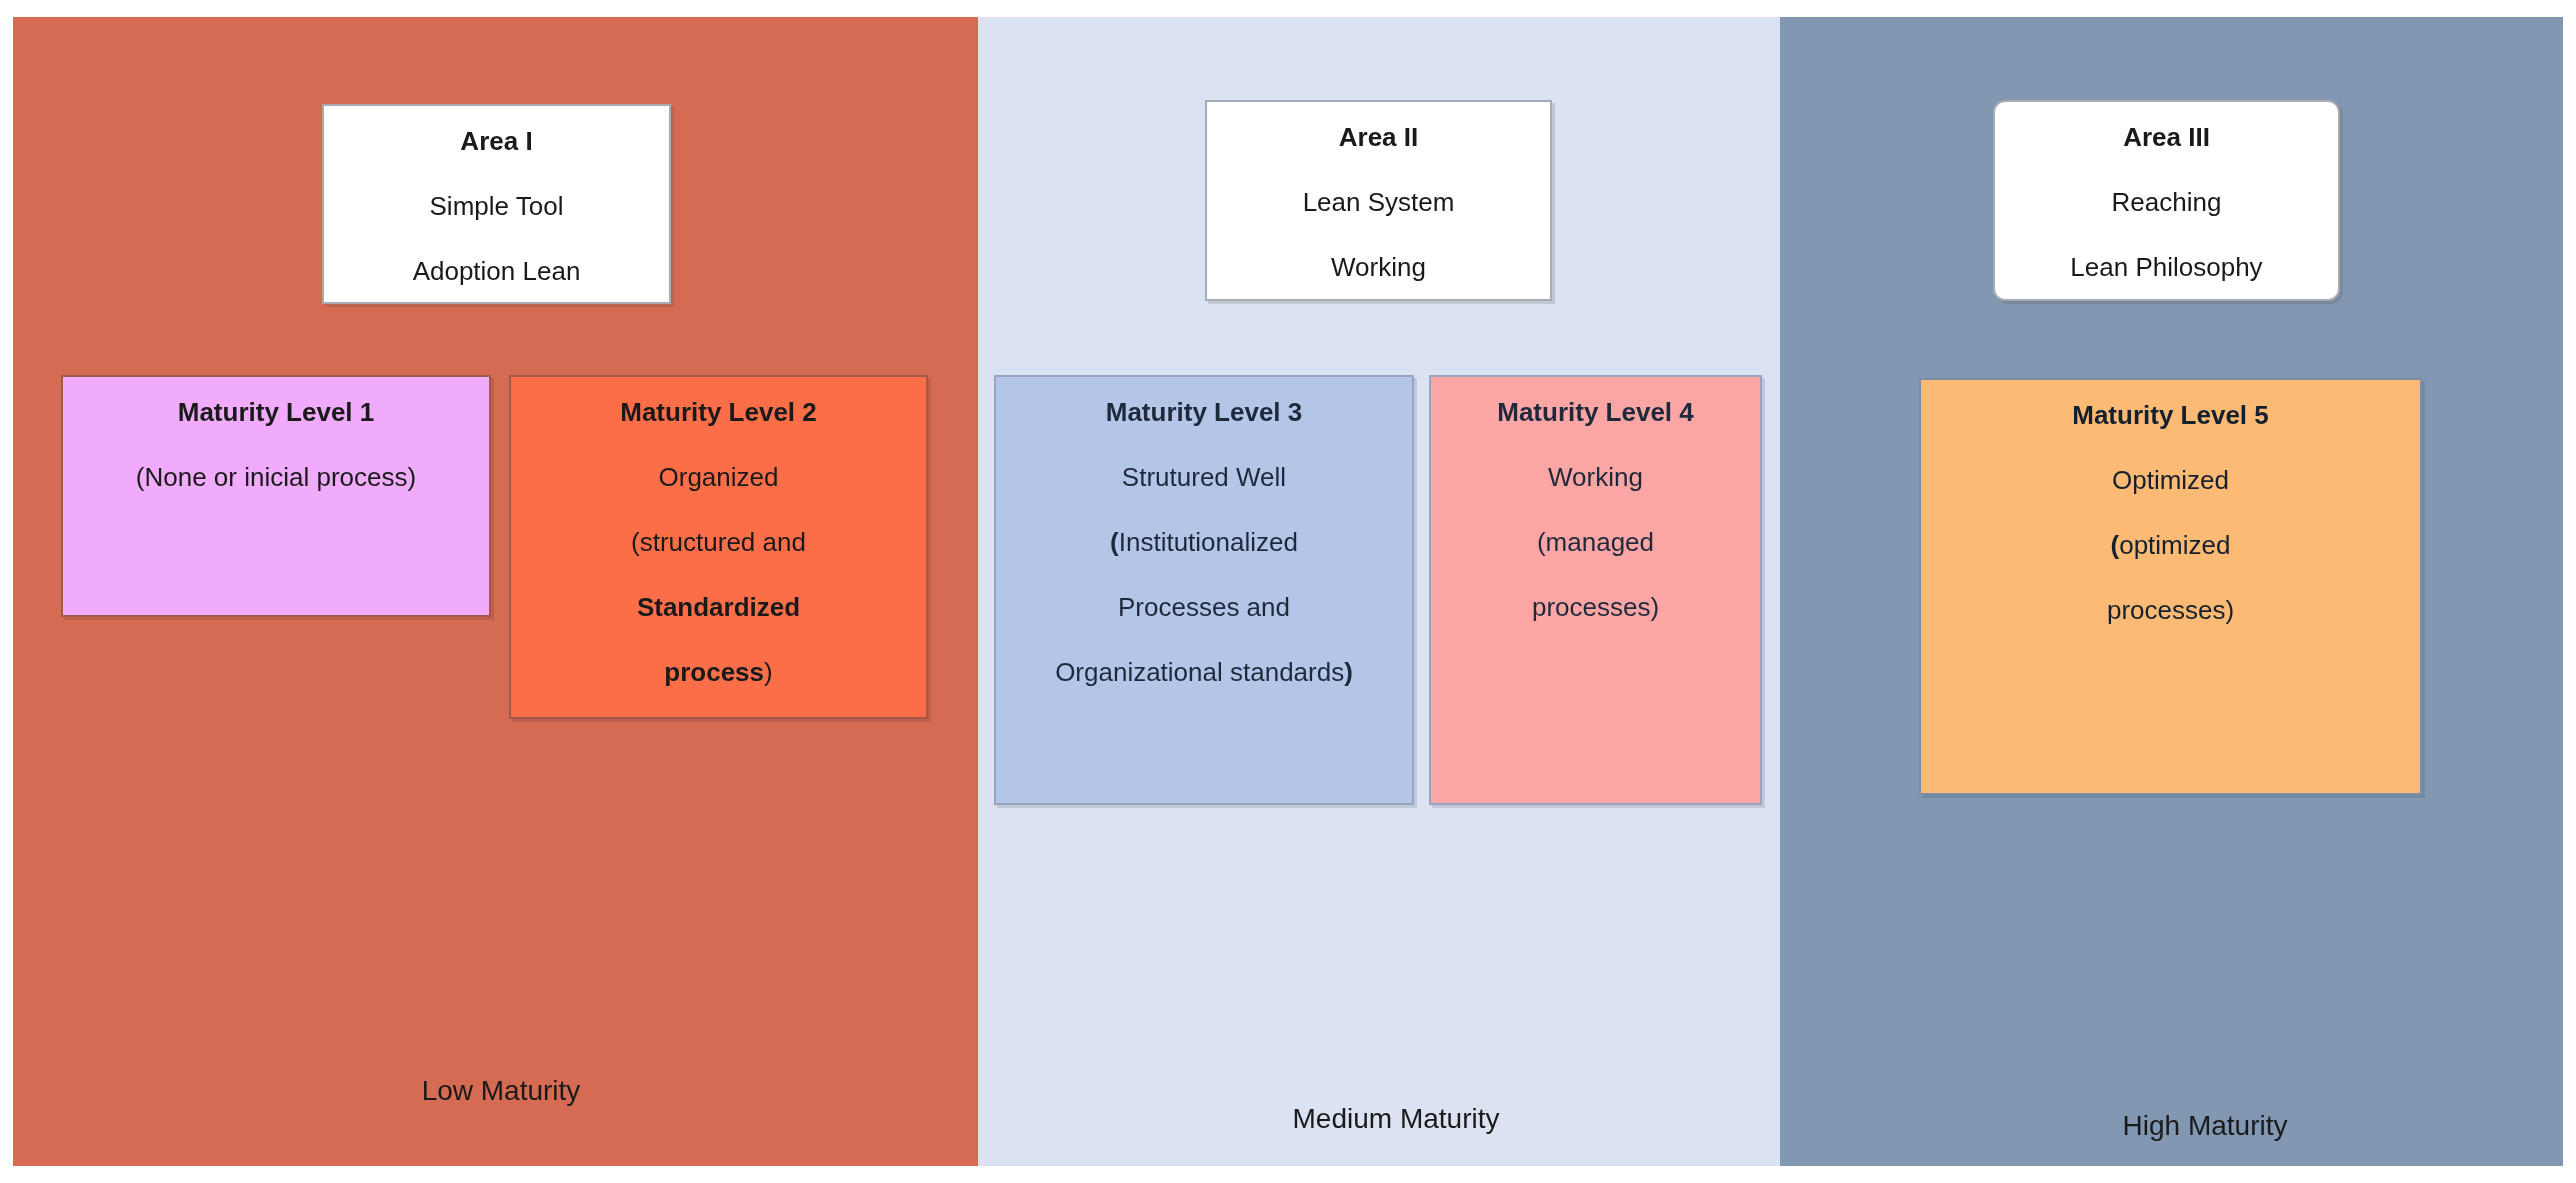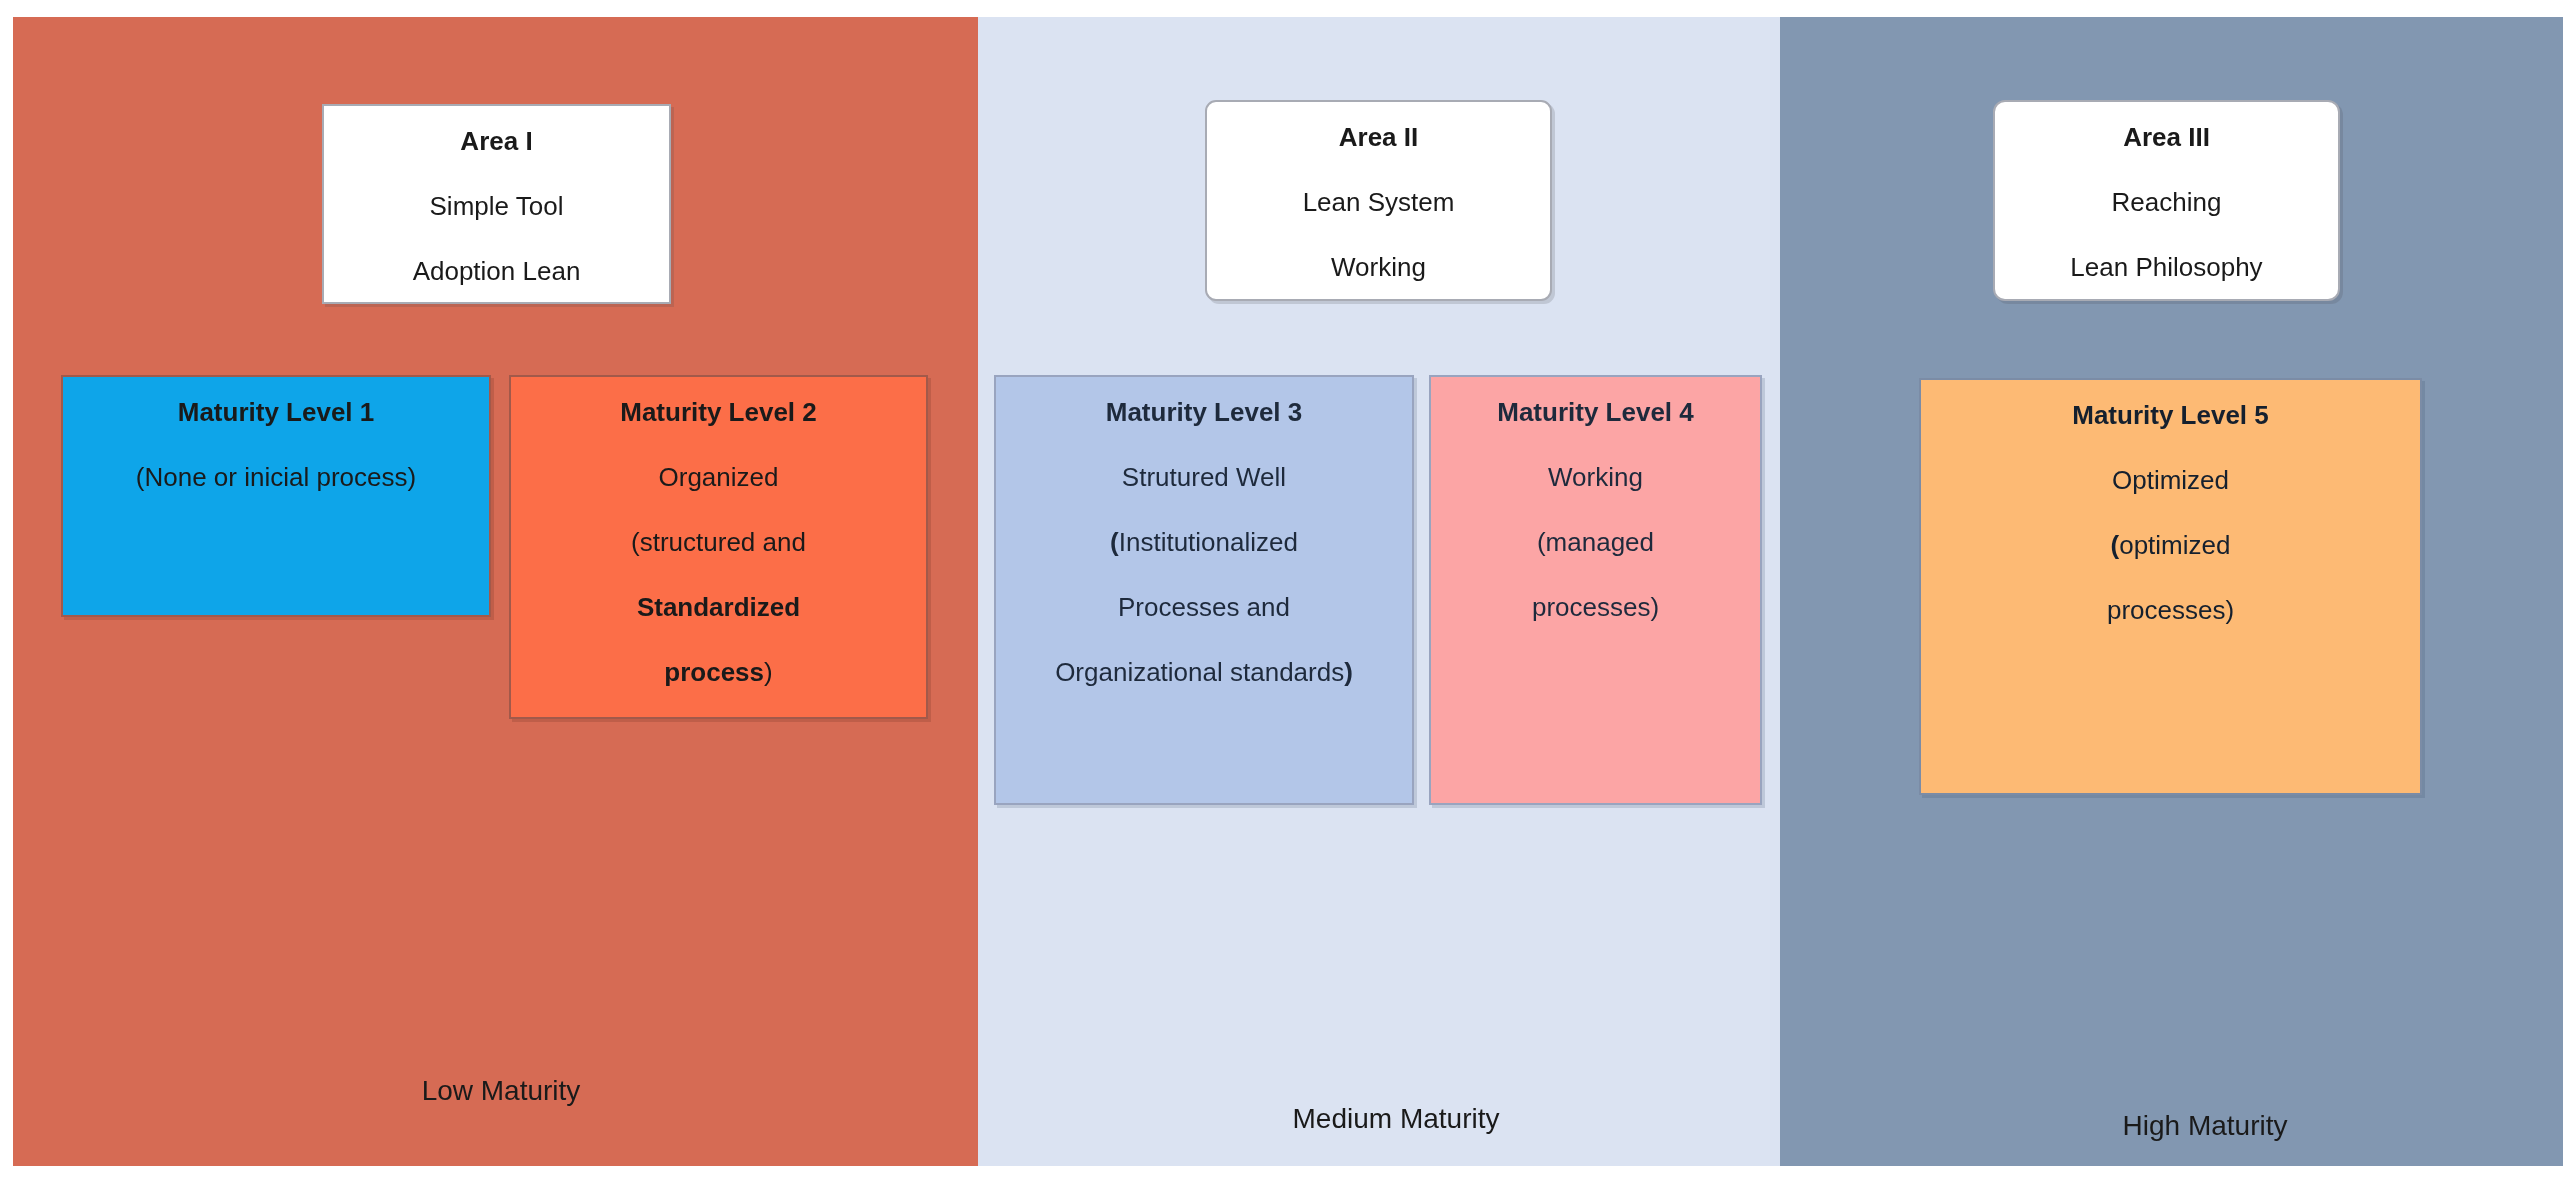--- a/index.html
+++ b/index.html
@@ -73,32 +73,32 @@
 
   <div class="panel" id="panel-low" style="background: rgb(214, 107, 84);"></div>
   <div class="panel" id="panel-medium" style="background: rgb(219, 227, 242);"></div>
   <div class="panel" id="panel-high" style="background: rgb(130, 151, 177);"></div>
 
   <div class="box area-box" id="area-1" style="background: rgb(255, 255, 255); border-color: rgb(168, 171, 180);">
       <div class="line"><span class="b">Area I</span></div>
       <div class="line"><span class="r">Simple Tool</span></div>
       <div class="line"><span class="r">Adoption Lean</span></div>
     </div>
-  <div class="box area-box" id="area-2" style="background: rgb(255, 255, 255); border-color: rgb(168, 171, 180); border-radius: 11px;">
+  <div class="box area-box" id="area-2" style="background: rgb(255, 255, 255); border-color: rgb(168, 171, 180);">
       <div class="line"><span class="b">Area II</span></div>
       <div class="line"><span class="r">Lean System</span></div>
       <div class="line"><span class="r">Working</span></div>
     </div>
   <div class="box area-box" id="area-3" style="background: rgb(255, 255, 255); border-color: rgb(168, 171, 180);">
       <div class="line"><span class="b">Area III</span></div>
       <div class="line"><span class="r">Reaching</span></div>
       <div class="line"><span class="r">Lean Philosophy</span></div>
     </div>
 
-  <div class="box ml-box ml-low" id="ml-1" style="background: #0ea5e9; border-color: rgb(162, 89, 74);">
+  <div class="box ml-box ml-low" id="ml-1" style="background: #f0abfc; border-color: rgb(162, 89, 74);">
       <div class="line"><span class="b">Maturity Level 1</span></div>
       <div class="line"><span class="r">(None or inicial process)</span></div>
     </div>
   <div class="box ml-box ml-low" id="ml-2" style="background: rgb(252, 110, 72); border-color: rgb(162, 89, 74);">
       <div class="line"><span class="b">Maturity Level 2</span></div>
       <div class="line"><span class="r">Organized</span></div>
       <div class="line"><span class="r">(structured and</span></div>
       <div class="line"><span class="b">Standardized</span></div>
       <div class="line"><span class="b">process</span><span class="r">)</span></div>
     </div>

